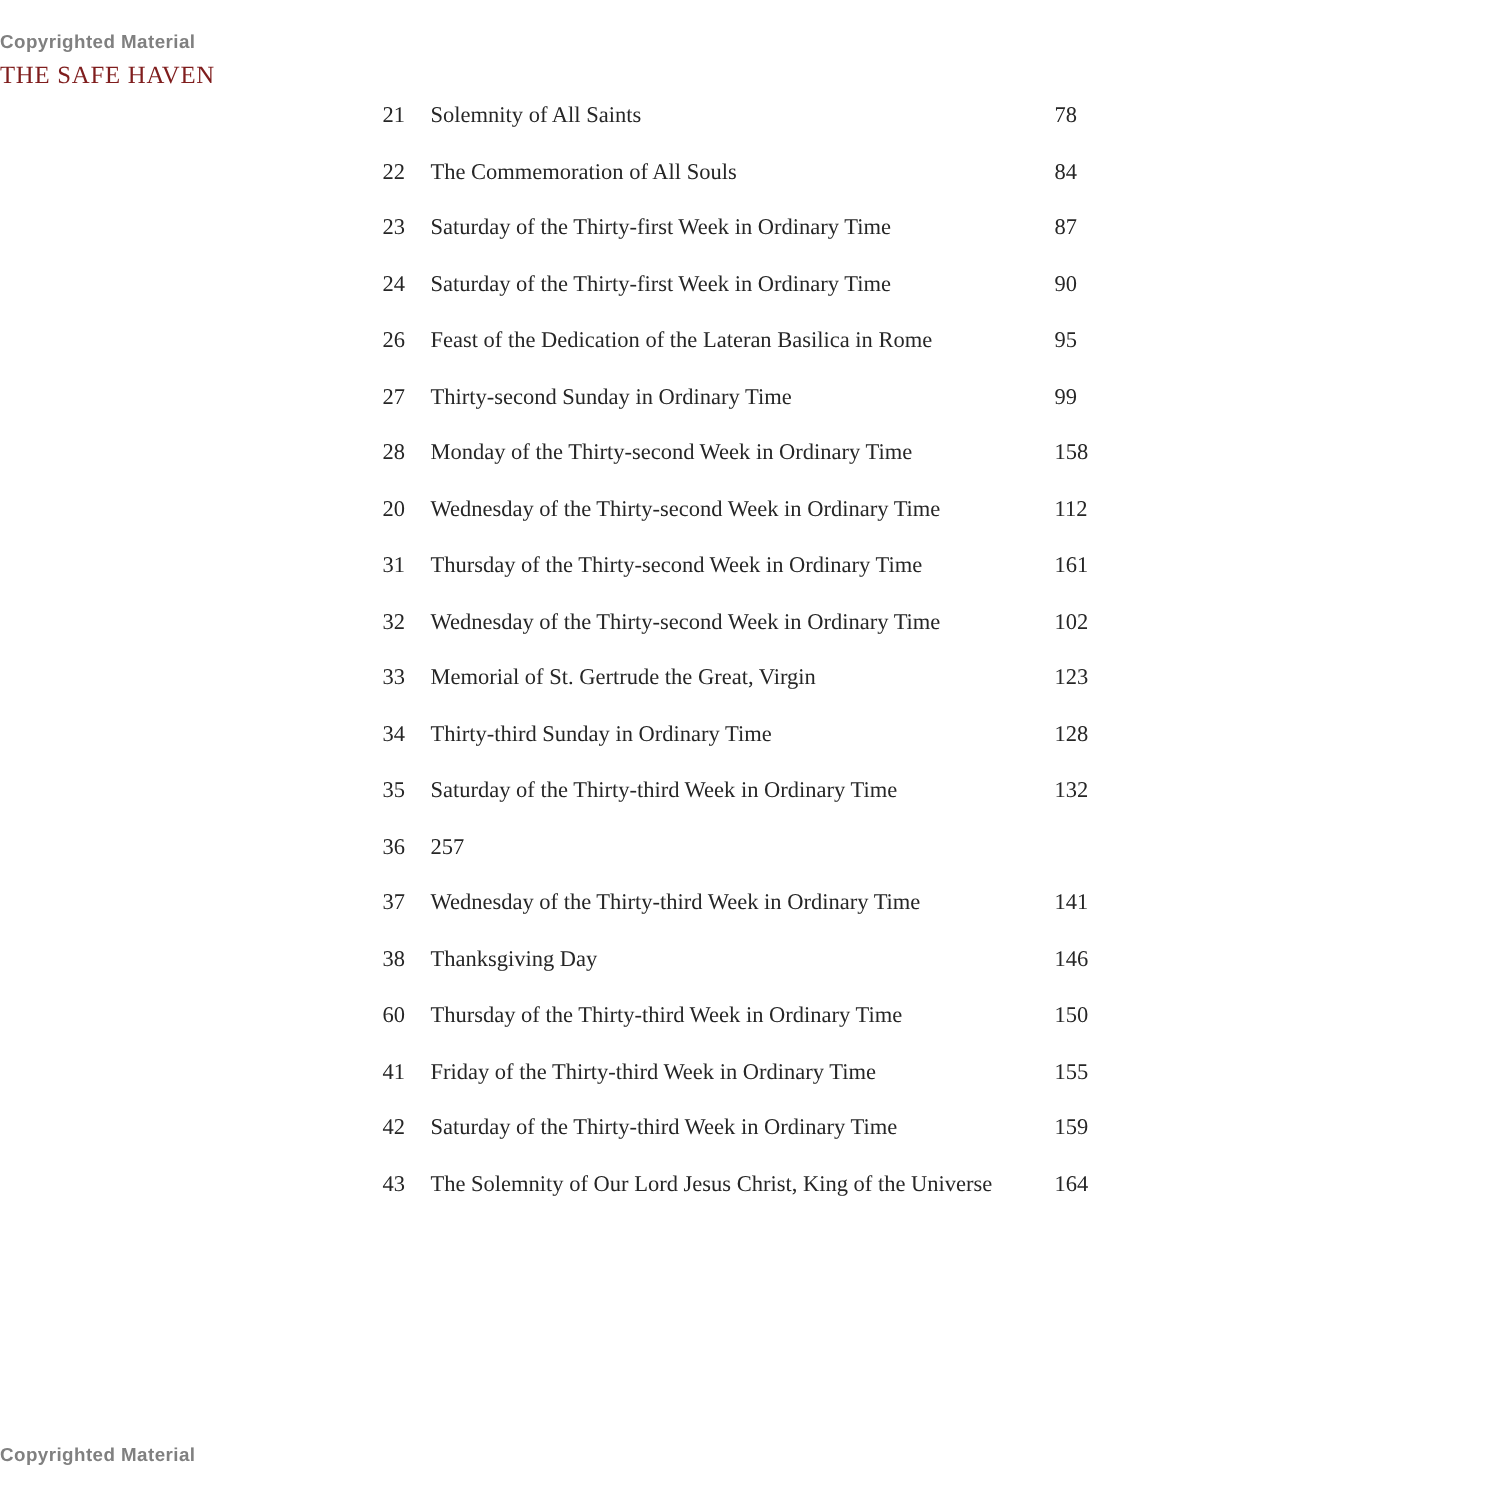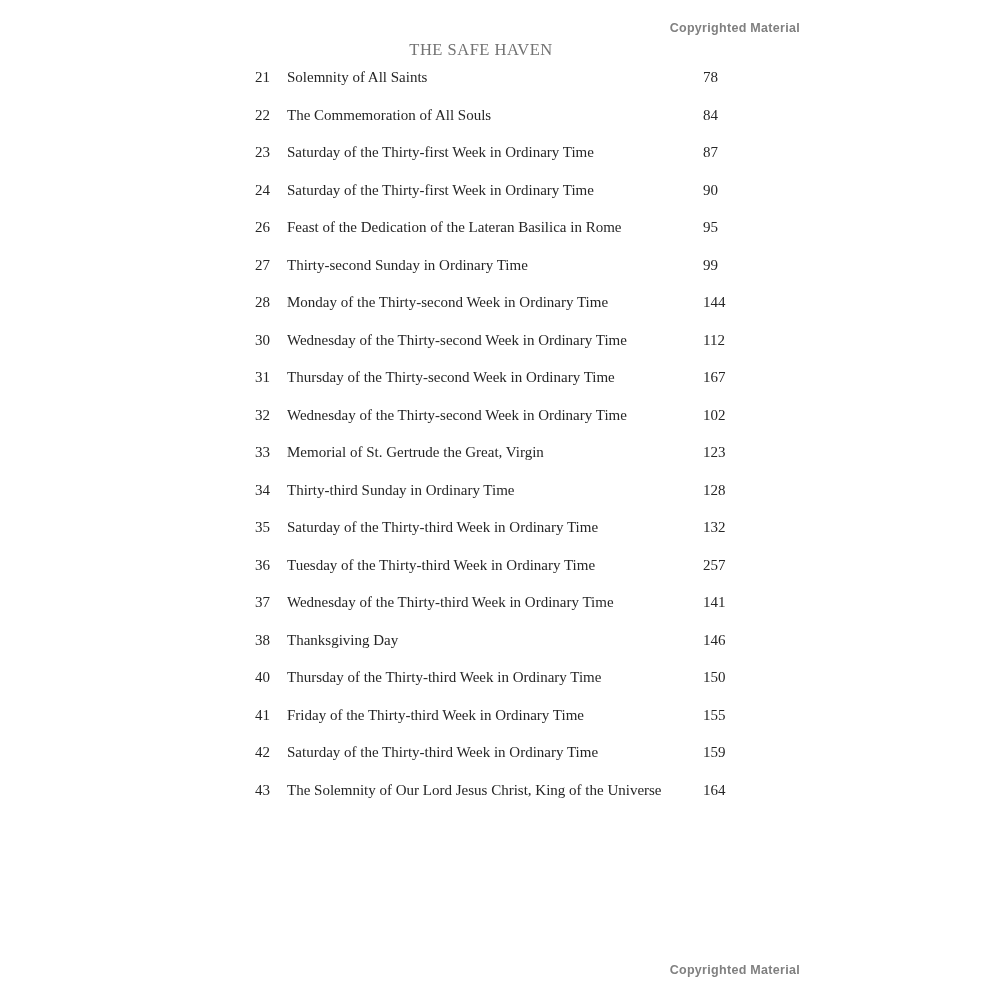--- a/index.html
+++ b/index.html
@@ -12,38 +12,37 @@
     width: 1000px;
     height: 1000px;
     font-family: "Liberation Serif", serif;
     color: #262626;
     overflow: hidden;
   }
   .copyright {
     position: absolute;
     left: 0;
     width: 800px;
-    text-align: right;
+    text-align: left;
     font-family: "Liberation Sans", sans-serif;
     font-size: 12.5px;
     font-weight: bold;
     letter-spacing: 0.3px;
     color: #808080;
   }
   .copyright.top { top: 21px; }
   .copyright.bottom { top: 963px; }
   .book-title {
     position: absolute;
     top: 40px;
     left: 0;
     width: 962px;
-    text-align: center;
     font-size: 16.5px;
     letter-spacing: 0.5px;
-    color: #737373;
+    color: #7f1d1d;
   }
   .toc {
     position: absolute;
     left: 255px;
     top: 67px;
     width: 472px;
   }
   .toc-row {
     display: flex;
     align-items: flex-start;
@@ -106,34 +105,34 @@
 
   <div class="toc-row">
     <span class="toc-num">27</span>
     <span class="toc-title">Thirty-second Sunday in Ordinary Time</span>
     <span class="toc-page">99</span>
   </div>
 
   <div class="toc-row">
     <span class="toc-num">28</span>
     <span class="toc-title">Monday of the Thirty-second Week in Ordinary Time</span>
-    <span class="toc-page">144</span>
+    <span class="toc-page">158</span>
   </div>
 
 
   <div class="toc-row">
-    <span class="toc-num">30</span>
+    <span class="toc-num">20</span>
     <span class="toc-title">Wednesday of the Thirty-second Week in Ordinary Time</span>
     <span class="toc-page">112</span>
   </div>
 
   <div class="toc-row">
     <span class="toc-num">31</span>
     <span class="toc-title">Thursday of the Thirty-second Week in Ordinary Time</span>
-    <span class="toc-page">167</span>
+    <span class="toc-page">161</span>
   </div>
 
   <div class="toc-row">
     <span class="toc-num">32</span>
     <span class="toc-title">Wednesday of the Thirty-second Week in Ordinary Time</span>
     <span class="toc-page">102</span>
   </div>
 
   <div class="toc-row">
     <span class="toc-num">33</span>
@@ -148,38 +147,37 @@
   </div>
 
   <div class="toc-row">
     <span class="toc-num">35</span>
     <span class="toc-title">Saturday of the Thirty-third Week in Ordinary Time</span>
     <span class="toc-page">132</span>
   </div>
 
   <div class="toc-row">
     <span class="toc-num">36</span>
-    <span class="toc-title">Tuesday of the Thirty-third Week in Ordinary Time</span>
     <span class="toc-page">257</span>
   </div>
 
   <div class="toc-row">
     <span class="toc-num">37</span>
     <span class="toc-title">Wednesday of the Thirty-third Week in Ordinary Time</span>
     <span class="toc-page">141</span>
   </div>
 
   <div class="toc-row">
     <span class="toc-num">38</span>
     <span class="toc-title">Thanksgiving Day</span>
     <span class="toc-page">146</span>
   </div>
 
   <div class="toc-row">
-    <span class="toc-num">40</span>
+    <span class="toc-num">60</span>
     <span class="toc-title">Thursday of the Thirty-third Week in Ordinary Time</span>
     <span class="toc-page">150</span>
   </div>
 
   <div class="toc-row">
     <span class="toc-num">41</span>
     <span class="toc-title">Friday of the Thirty-third Week in Ordinary Time</span>
     <span class="toc-page">155</span>
   </div>
 

